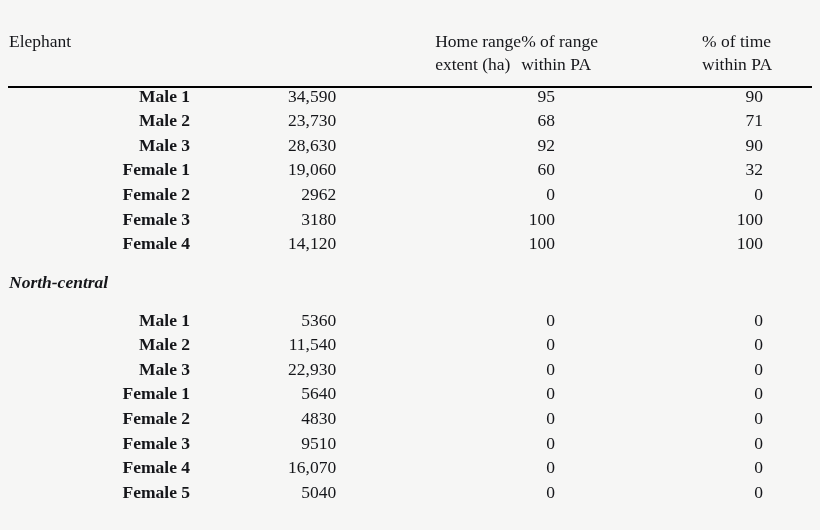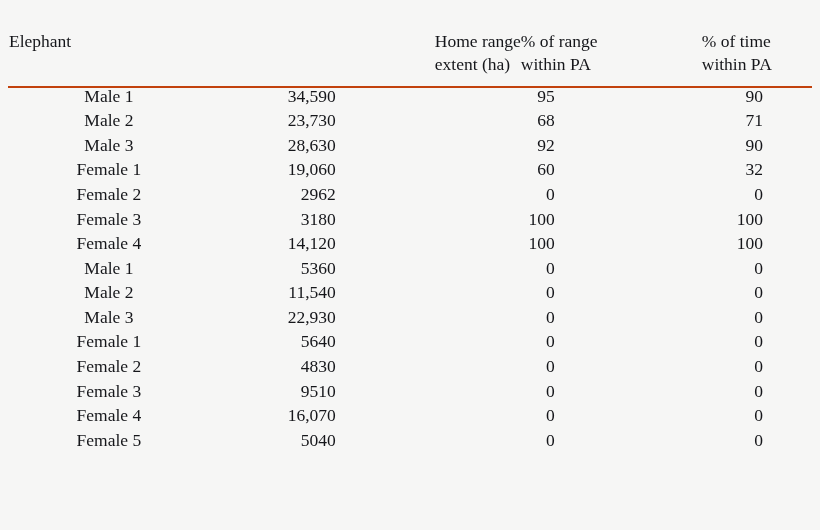--- a/index.html
+++ b/index.html
@@ -41,21 +41,21 @@
   
   thead th {
     font-weight: normal;
     vertical-align: top;
     padding: 0 0 9px 0;
     line-height: 1.33;
     text-align: left;
     white-space: nowrap;
   }
   thead tr.header-row th {
-    border-bottom: 2px solid #c2410c;
+    border-bottom: 2px solid #000000;
     font-family: Liberation Serif, serif;
   }
   th.h-label   { padding-left: 1px; }
   th.h-extent  { padding-left: 245px; }
   th.h-range   { padding-left: 0px; }
   th.h-time    { padding-left: 0px; }
 
   .hdr-line { display: block; }
   .smallcaps {
     font-variant: small-caps;
@@ -65,22 +65,23 @@
   
   tbody td {
     padding: 0;
     line-height: 1.0;
     height: 24.6px;
     vertical-align: baseline;
     white-space: nowrap;
   }
 
   td.cell-label {
-    text-align: center;
+    text-align: right;
     padding-left: 20px;
+    font-weight: bold;
   }
   td.cell-num {
     text-align: right;
   }
   td.cell-extent  { padding-right: 185px; }
   td.cell-range   { padding-right: 147px; }
   td.cell-time    { padding-right: 49px; }
 
   tr.section-row td {
     font-style: italic;
@@ -161,20 +162,23 @@
           <td class="cell-num cell-extent">3180</td>
           <td class="cell-num cell-range">100</td>
           <td class="cell-num cell-time">100</td>
         </tr>
         <tr class="data-row">
           <td class="cell-label">Female 4</td>
           <td class="cell-num cell-extent">14,120</td>
           <td class="cell-num cell-range">100</td>
           <td class="cell-num cell-time">100</td>
         </tr>
+        <tr class="section-row spaced">
+          <td colspan="4">North-central</td>
+        </tr>
         <tr class="data-row">
           <td class="cell-label">Male 1</td>
           <td class="cell-num cell-extent">5360</td>
           <td class="cell-num cell-range">0</td>
           <td class="cell-num cell-time">0</td>
         </tr>
         <tr class="data-row">
           <td class="cell-label">Male 2</td>
           <td class="cell-num cell-extent">11,540</td>
           <td class="cell-num cell-range">0</td>

